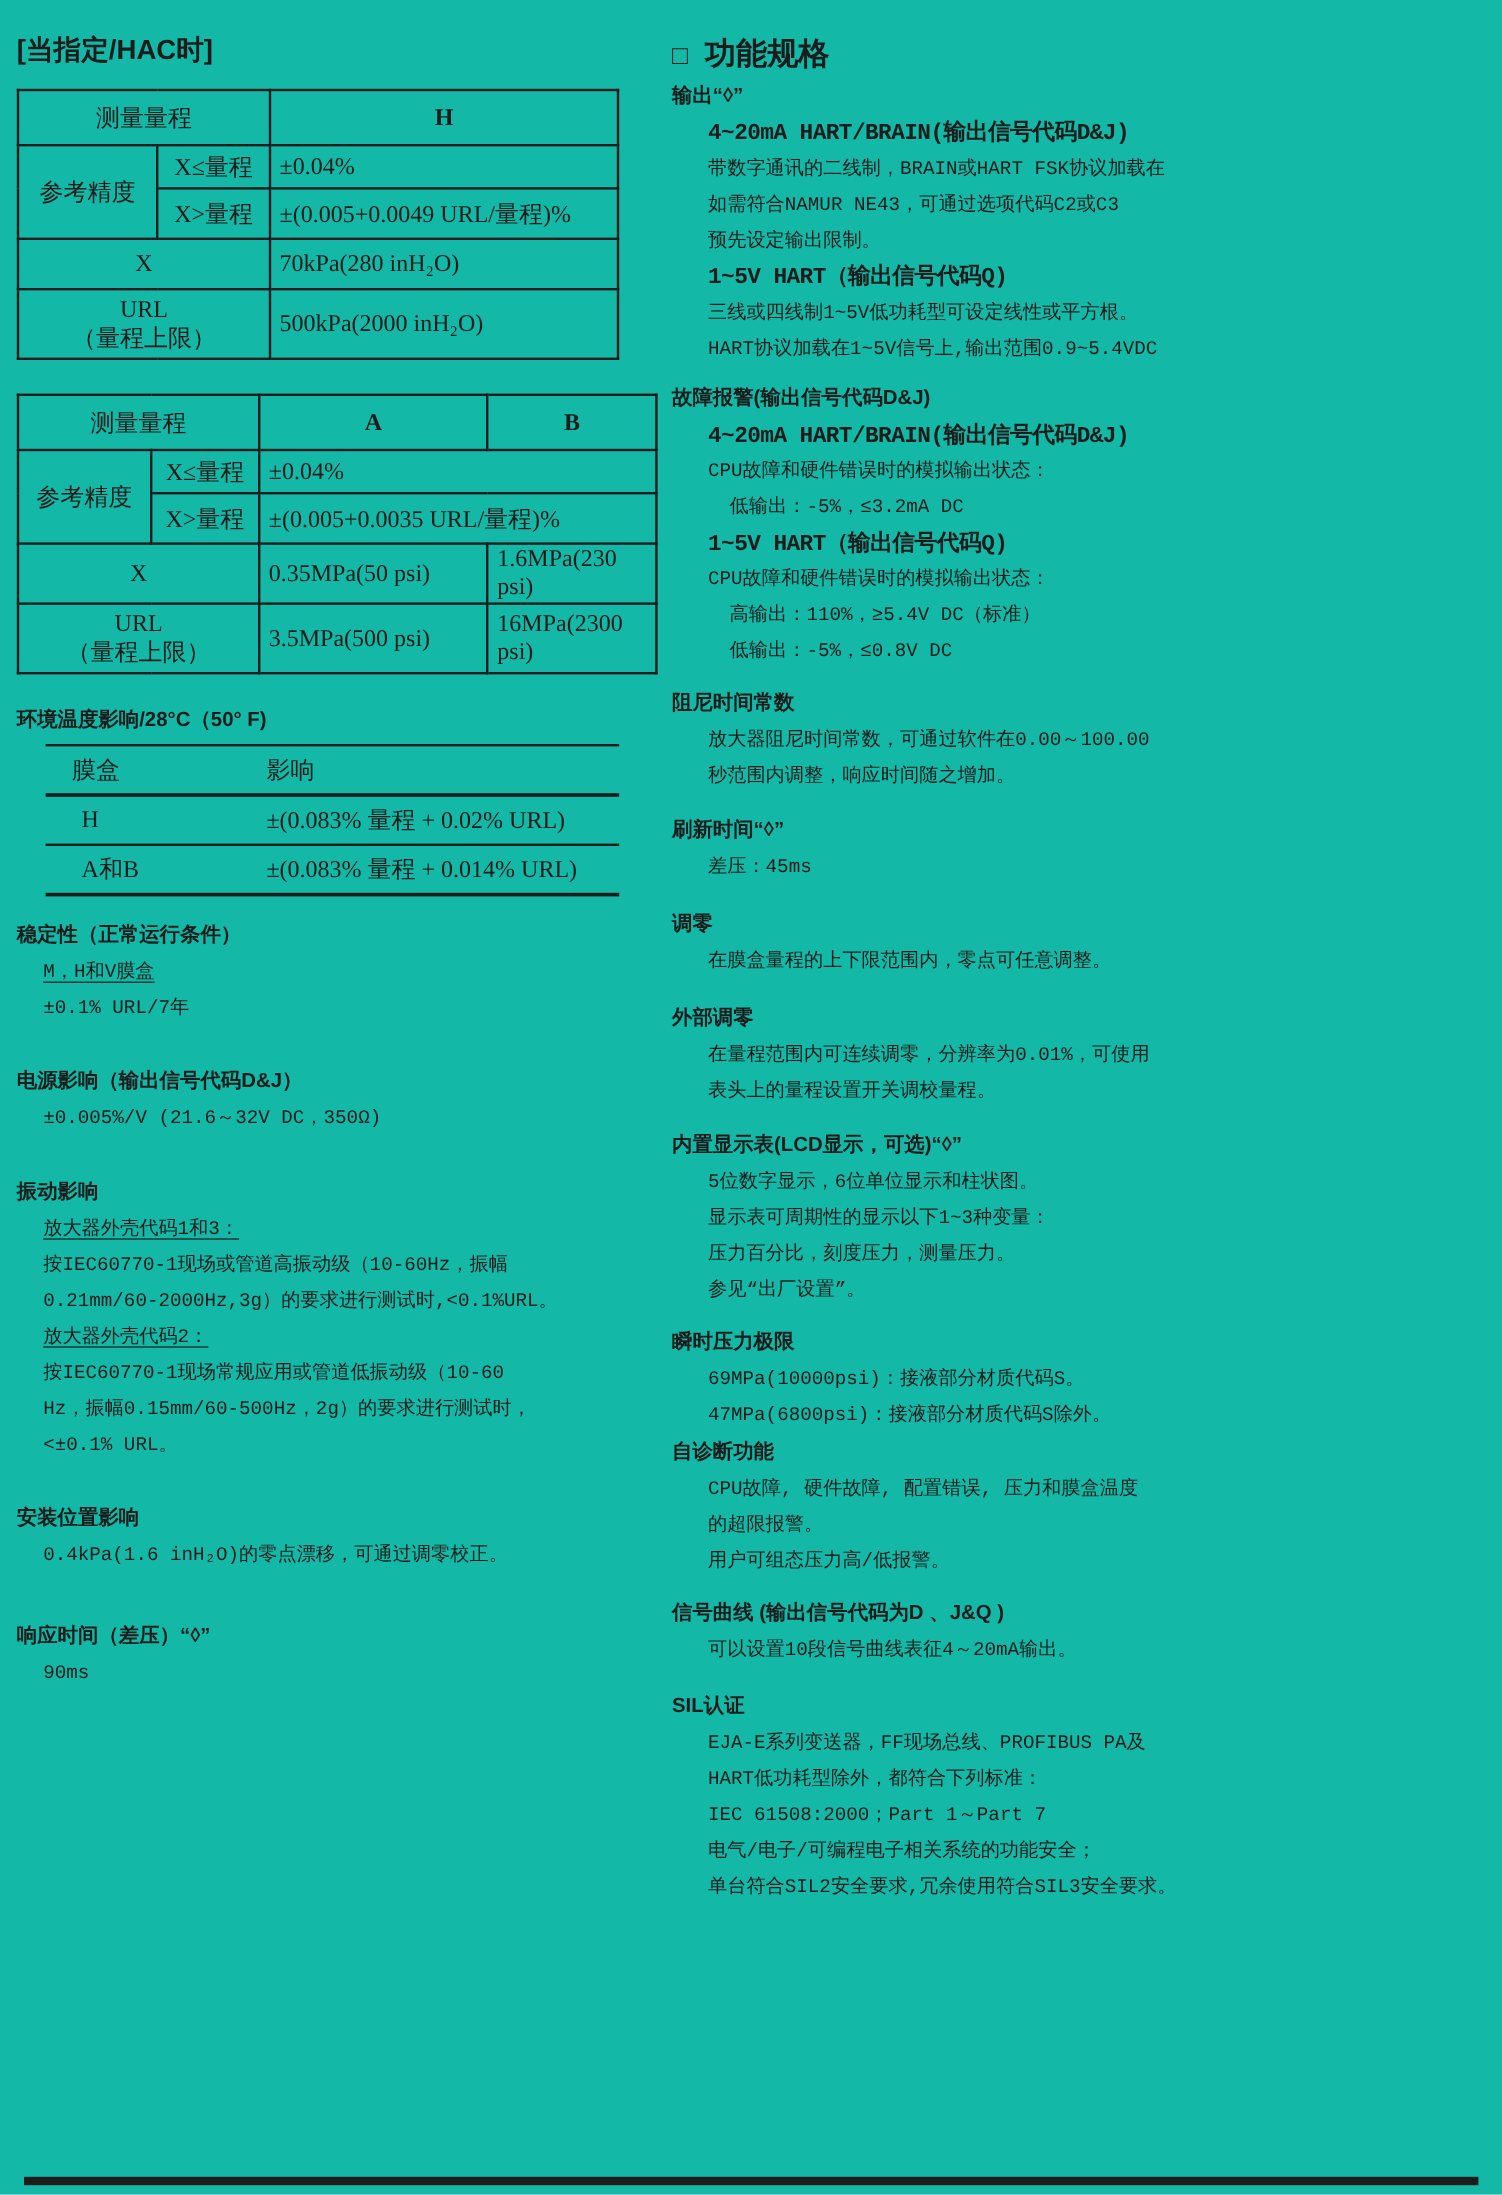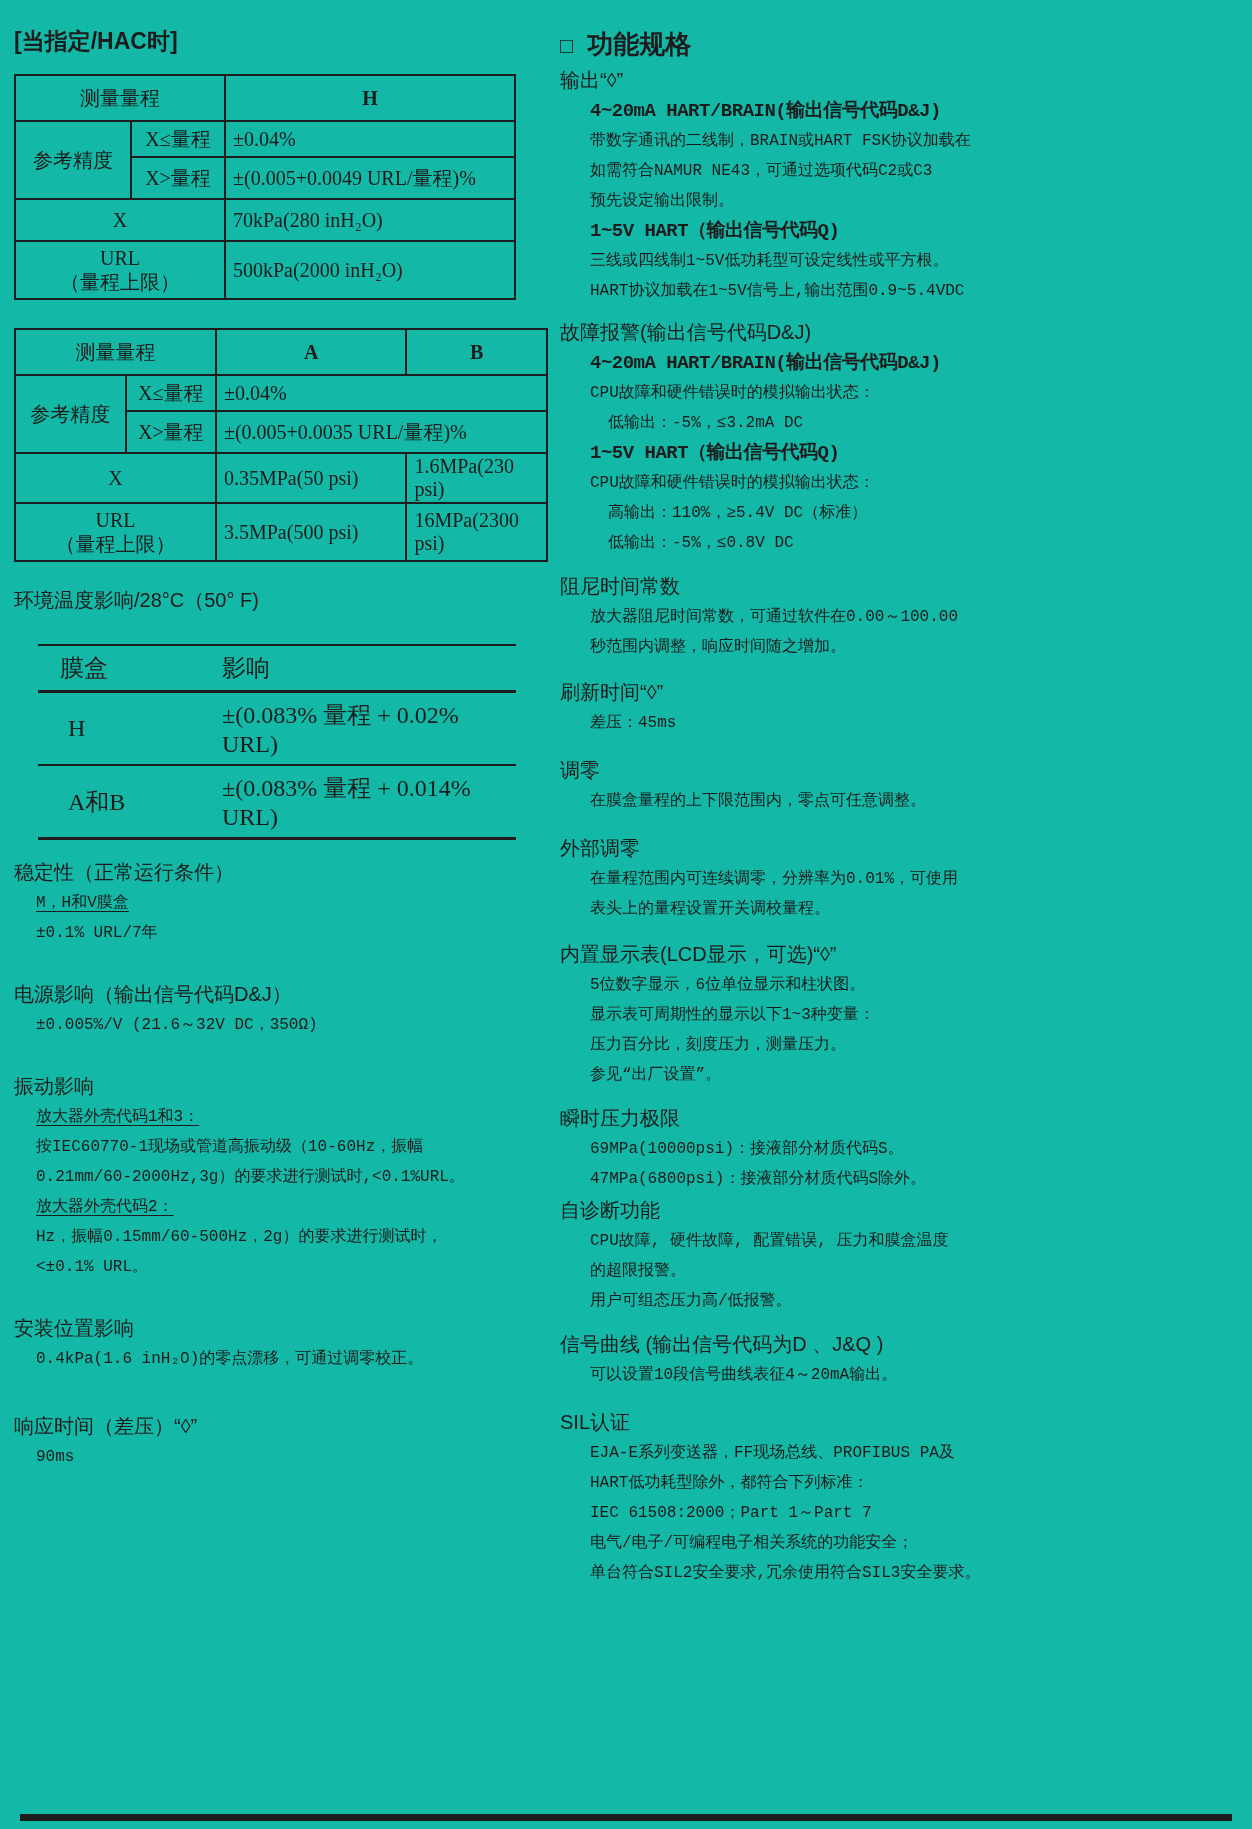--- a/index.html
+++ b/index.html
@@ -8,21 +8,21 @@
     color:#1c1c1c; font-family:"Liberation Serif","DejaVu Serif",serif;
     overflow:hidden;
   }
   .col-left  { position:absolute; left:14px;  top:24px; width:534px; }
   .col-right { position:absolute; left:560px; top:26px; width:692px; }
 
   
   .doc-title { font-family:"Liberation Sans","DejaVu Sans",sans-serif;
                font-weight:bold; font-size:23px; line-height:34px; }
   .sec-h { font-family:"Liberation Sans","DejaVu Sans",sans-serif;
-           font-weight:normal; font-size:20px; line-height:32px; }
+           font-weight:bold; font-size:17px; line-height:32px; }
   .func-h { font-family:"Liberation Sans","DejaVu Sans",sans-serif;
             font-weight:bold; font-size:26px; line-height:36px; }
   .func-h .sq { font-weight:normal; font-size:22px; margin-right:14px; }
 
   
   .body-line { font-size:16px; line-height:30px;font-family:Liberation Mono, monospace; }
   .ind1 { margin-left:22px; }
   .ind2 { margin-left:30px; }
   .ind3 { margin-left:48px; }
   .u { text-decoration:underline; text-underline-offset:4px; }
@@ -34,21 +34,21 @@
   
   .t-spec { border-collapse:collapse; table-layout:fixed; font-size:20px; }
   .t-spec td { border:2px solid #1d1d1d; padding:1px 7px; overflow:hidden; }
   .t-spec .c { text-align:center; }
   .t-spec .b { font-weight:bold; }
   tr.h42 td { height:42px; } tr.h32 td { height:32px; }
   tr.h38 td { height:38px; } tr.h54 td { height:54px; }
   .cell-2line { text-align:center; line-height:24px; }
 
   
-  .t-temp { border-collapse:collapse; width:478px; margin-left:24px; font-size:24px; margin-top:28px; }
+  .t-temp { border-collapse:collapse; width:478px; margin-left:24px; font-size:20px; margin-top:4px; }
   .t-temp td { padding:6px 2px; }
   .t-temp tr.head td { border-top:2px solid #1d1d1d; border-bottom:3px solid #1d1d1d; }
   .t-temp tr.r1 td { border-bottom:2px solid #1d1d1d; }
   .t-temp tr.r2 td { border-bottom:3px solid #1d1d1d; }
   .t-temp .c1 { width:150px; padding-left:22px; }
   .t-temp tr.r1 .c1, .t-temp tr.r2 .c1 { padding-left:30px; }
 
   .bottom-rule { position:absolute; left:20px; top:1814px; width:1212px; height:7px; background:#1c1c1c; }
 
   .mt10{margin-top:10px;} .mt12{margin-top:12px;} .mt14{margin-top:14px;}
@@ -159,20 +159,21 @@
     <div class="body-line ind1">±0.1% URL/7年</div>
 
     <div class="sec-h mt30">电源影响（输出信号代码D&amp;J）</div>
     <div class="body-line ind1">±0.005%/V (21.6～32V DC，350Ω)</div>
 
     <div class="sec-h mt30">振动影响</div>
     <div class="body-line ind1 u">放大器外壳代码1和3：</div>
     <div class="body-line ind1">按IEC60770-1现场或管道高振动级（10-60Hz，振幅</div>
     <div class="body-line ind1">0.21mm/60-2000Hz,3g）的要求进行测试时,&lt;0.1%URL。</div>
     <div class="body-line ind1 u">放大器外壳代码2：</div>
+    <div class="body-line ind1">按IEC60770-1现场常规应用或管道低振动级（10-60</div>
     <div class="body-line ind1">Hz，振幅0.15mm/60-500Hz，2g）的要求进行测试时，</div>
     <div class="body-line ind1">&lt;±0.1% URL。</div>
 
     <div class="sec-h mt30">安装位置影响</div>
     <div class="body-line ind1">0.4kPa(1.6 inH₂O)的零点漂移，可通过调零校正。</div>
 
     <div class="sec-h mt36">响应时间（差压）“◊”</div>
     <div class="body-line ind1">90ms</div>
 
   </div>

